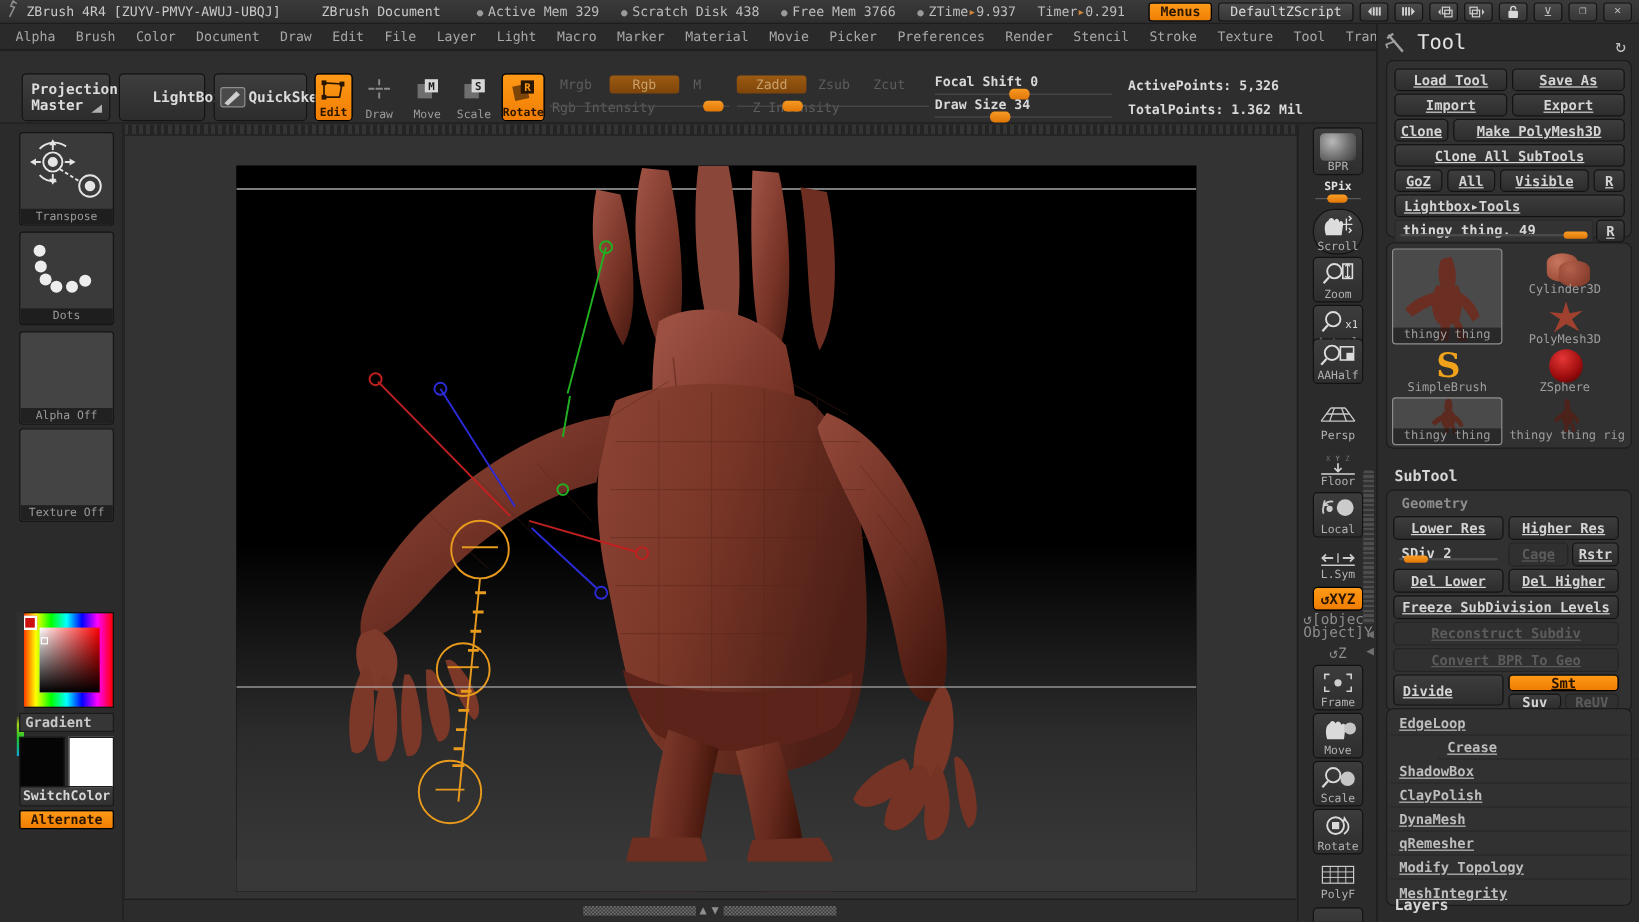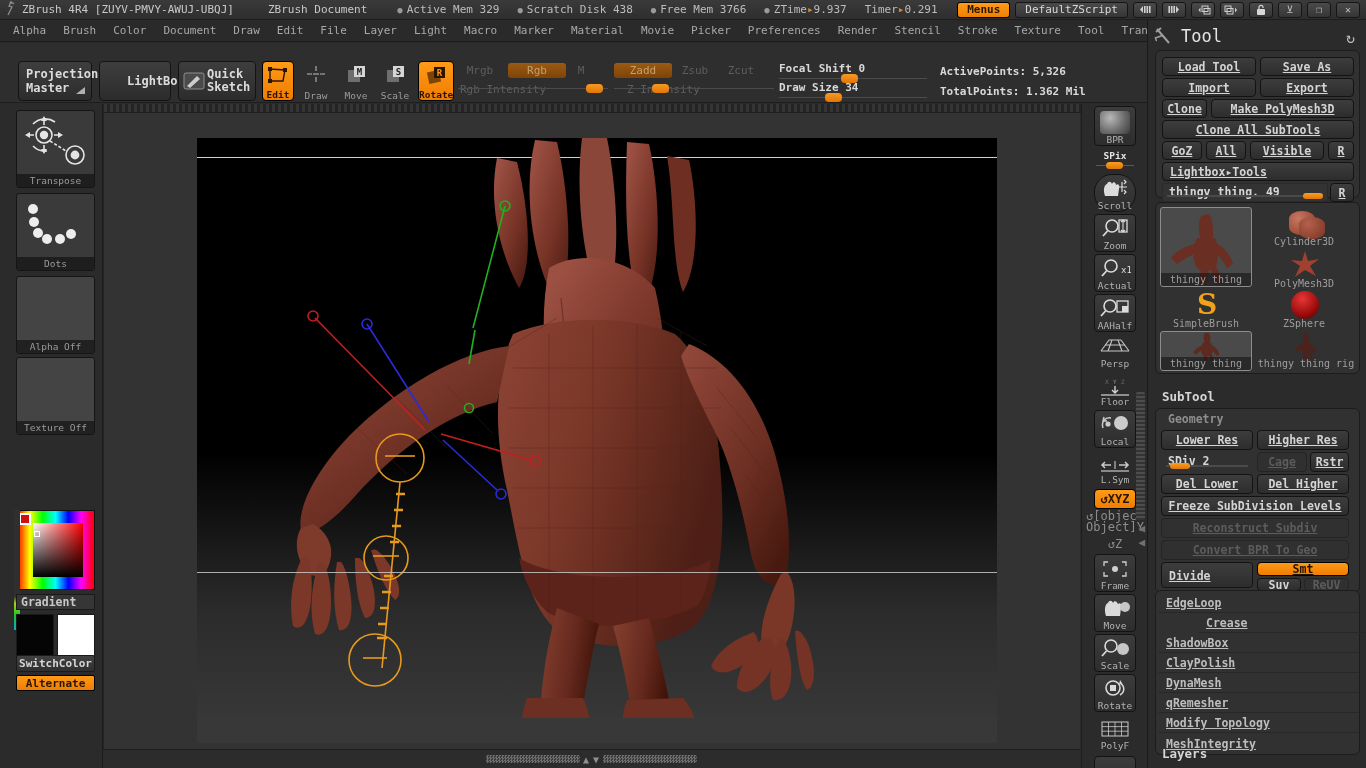--- a/index.html
+++ b/index.html
@@ -240,21 +240,21 @@
       </svg>
   </div>
 
   <div class="sbtn" style="left:99px; top:18px; width:72px; height:40px; padding-left:27px;">LightBox</div>
 
   <div class="sbtn" style="left:178px; top:18px; width:78px; height:40px; padding-left:4px;">
     <svg width="22" height="20" viewBox="0 0 22 20" style="flex:none">
       <rect x="1" y="2" width="20" height="16" rx="2" fill="#4a4a4a" stroke="#8e8e8e"></rect>
       <path d="M4 15 L14 5 L17 8 L7 17 Z" fill="#cdcdcd"></path>
     </svg>
-    <span style="display:flex;flex-direction:column;line-height:13px;margin-left:2px;">
+    <span style="display:flex;flex-direction:row;line-height:13px;margin-left:2px;">
       <span>Quick</span>
       <span>Sketch</span>
     </span>
   </div>
 
   <div class="modebtn on" style="left:262px; top:18px;">
     <svg width="22" height="20" viewBox="0 0 22 20">
         <path d="M3 16 L3 4 L18 5 L16 16 Z" fill="none" stroke="#2a1500" stroke-width="1.4"></path>
         <rect x="1" y="2" width="4" height="4" fill="#2a1500"></rect>
         <rect x="16" y="3" width="4" height="4" fill="#2a1500"></rect>
@@ -574,21 +574,21 @@
 
   <div class="rbtn" style="top:150px; height:38px;">
     <svg width="32" height="22" viewBox="0 0 32 22">
         <circle cx="12" cy="8" r="6" fill="none" stroke="#dcdcdc" stroke-width="1.6"></circle>
         <path d="M7.5 13 L3 18" stroke="#dcdcdc" stroke-width="1.8"></path>
         <text x="22" y="15" font-size="9" fill="#dcdcdc" font-family="DejaVu Sans Mono, monospace">x1</text>
       </svg>
     <span class="rl">Actual</span>
   </div>
 
-  <div class="rbtn" style="top:190px; height:38px;">
+  <div class="rbtn" style="top:178px; height:38px;">
     <svg width="32" height="22" viewBox="0 0 32 22">
         <circle cx="11" cy="8" r="6" fill="none" stroke="#dcdcdc" stroke-width="1.6"></circle>
         <path d="M6.5 13 L2 18" stroke="#dcdcdc" stroke-width="1.8"></path>
         <rect x="18" y="3" width="11" height="11" fill="none" stroke="#dcdcdc" stroke-width="1.3"></rect>
         <rect x="23" y="8" width="6" height="6" fill="#dcdcdc"></rect>
       </svg>
     <span class="rl">AAHalf</span>
   </div>
 
   <div class="rbtn flat" style="top:230px; height:36px;">

